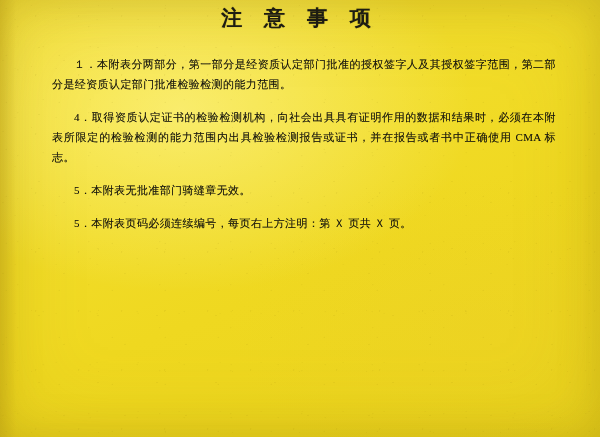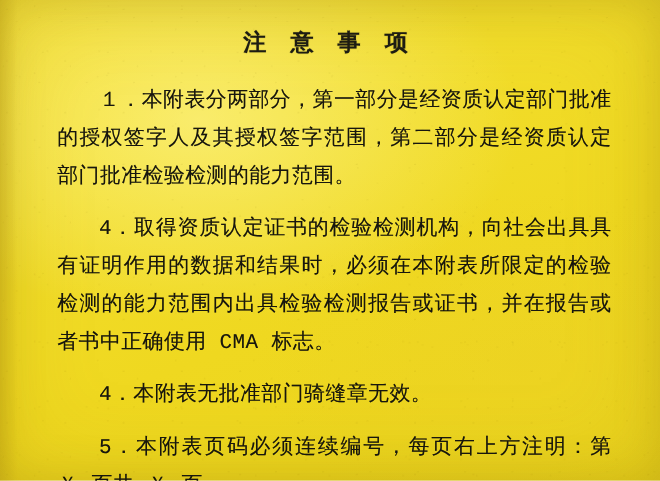--- a/index.html
+++ b/index.html
@@ -53,57 +53,57 @@
     background: linear-gradient(to right, rgba(190,160,20,0.35), rgba(190,160,20,0));
   }
   #content {
     position: relative;
     z-index: 3;
     padding: 0;
   }
   .doc-title {
     text-align: center;
     margin: 0;
-    padding-top: 24px;
+    padding-top: 4px;
     font-size: 21px;
     font-weight: bold;
     letter-spacing: 8px;
     color: #1d1c12;
     font-family: "Liberation Sans", "DejaVu Sans", sans-serif;
     text-shadow: 0 0 1px rgba(0,0,0,0.35);
   }
   .body-block {
     margin: 22px 44px 0 52px;
   }
   .para {
     margin: 0 0 13px 0;
-    font-size: 19px;
+    font-size: 11px;
     line-height: 1.82;
     color: #17160e;
     text-align: justify;
     text-indent: 2em;
     letter-spacing: 0.4px;
-    font-family: Liberation Mono, monospace;
+    font-family: Liberation Serif, serif;
     text-shadow: 0 0 0.6px rgba(0,0,0,0.4);
   }
   .para:last-child {
     margin-bottom: 0;
   }
 </style>
 </head>
 <body>
 
 <div id="page">
   <div id="grain"></div>
   <div id="left-edge"></div>
   <div id="vignette"></div>
 
   <div id="content">
     <h1 class="doc-title">注 意 事 项</h1>
 
     <div class="body-block">
       <p class="para">１．本附表分两部分，第一部分是经资质认定部门批准的授权签字人及其授权签字范围，第二部分是经资质认定部门批准检验检测的能力范围。</p>
       <p class="para">4．取得资质认定证书的检验检测机构，向社会出具具有证明作用的数据和结果时，必须在本附表所限定的检验检测的能力范围内出具检验检测报告或证书，并在报告或者书中正确使用 CMA 标志。</p>
-      <p class="para">4．本附表无批准部门骑缝章无效。</p>
+      <p class="para">5．本附表无批准部门骑缝章无效。</p>
       <p class="para">5．本附表页码必须连续编号，每页右上方注明：第 Ｘ 页共 Ｘ 页。</p>
     </div>
   </div>
 </div>
 
 </body></html>

